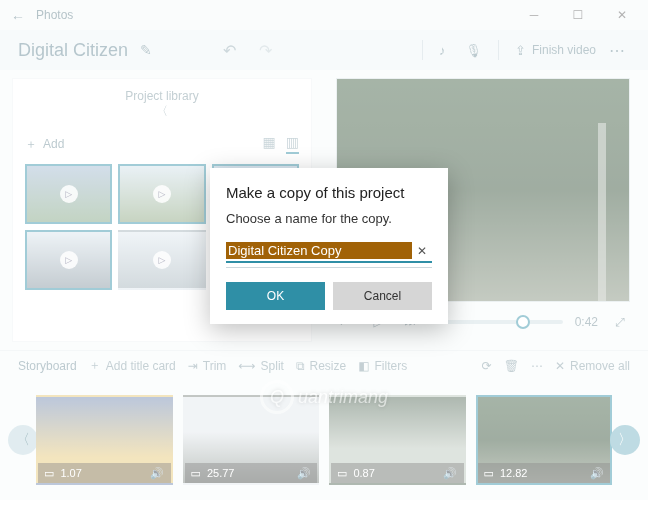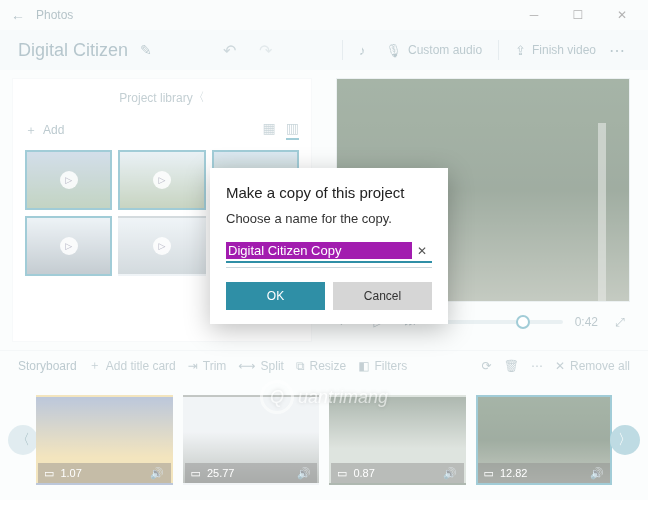--- a/index.html
+++ b/index.html
@@ -23,21 +23,21 @@
 .hbtn { width: 36px; text-align: center; font-size: 16px; opacity: .7; }
 .hspace { flex: 1; }
 .sep { width: 1px; height: 20px; background: #c7d6db; margin: 0 6px; }
 .tbtn { display: flex; align-items: center; gap: 6px; font-size: 12px; padding: 0 10px; }
 .tbtn .ic { font-size: 13px; }
 .more { width: 24px; text-align: center; letter-spacing: 2px; }
 
 
 .main { display: flex; height: 280px; background: #f6fafb; }
 .leftpanel { width: 300px; background: #fff; margin: 8px 0 8px 12px; border: 1px solid #eef2f3; padding: 10px 12px; display: flex; flex-direction: column; }
-.lp-head { display: flex; align-items: center; justify-content: center; font-size: 12px; color: #7a949d; margin-bottom: 14px; }
+.lp-head { display: flex; align-items: center; justify-content: center; font-size: 12px; color: #7a949d; margin-bottom: 14px; flex-direction: column; }
 .lp-head .chev { font-size: 12px; }
 .lp-add { display: flex; align-items: center; justify-content: space-between; margin-bottom: 10px; }
 .addbtn { display: flex; align-items: center; gap: 6px; font-size: 12px; color: #6b8a95; }
 .views { display: flex; gap: 10px; color: #8aa4ad; }
 .views span { font-size: 14px; }
 .views .sel { border-bottom: 2px solid #2f8fa6; padding-bottom: 2px; }
 .thumbs { display: grid; grid-template-columns: repeat(3,1fr); gap: 6px; }
 .thumb { position: relative; height: 60px; background: #b8cdc0; border: 2px solid transparent; }
 .thumb.sel { border-color: #2f8fa6; }
 .thumb .play { position: absolute; left: 50%; top: 50%; transform: translate(-50%,-50%); width: 18px; height: 18px; border-radius: 50%; background: rgba(255,255,255,.85); display:flex; align-items:center; justify-content:center; font-size:9px; color:#557; }
@@ -72,21 +72,21 @@
 .c3 { background: linear-gradient(#4b6250,#b7c3b8 60%); }
 .c4 { background: linear-gradient(#3a5a3d,#2d4a30 50%,#7e8b77); }
 .clip .meta { position:absolute; left:0; bottom:0; right:0; height:20px; background:rgba(0,0,0,.45); display:flex; align-items:center; padding:0 6px; gap:6px; color:#fff; font-size:11px; }
 .clip .meta .r { margin-left:auto; }
 
 
 .modal { position:absolute; z-index:10; left:210px; top:168px; width:238px; background:#fff; box-shadow:0 6px 24px rgba(0,0,0,.25); padding:16px 16px 14px; }
 .modal h3 { font-size:15px; font-weight:400; color:#222; margin-bottom:10px; }
 .modal p { font-size:13px; color:#333; margin-bottom:14px; }
 .inputrow { display:flex; align-items:center; border-bottom:2px solid #2f8fa6; padding:2px 0; margin-bottom:4px; }
-.inputrow input { flex:1; border:none; outline:none; font-size:13px; background:#a21caf; color:#fff; padding:1px 2px; }
+.inputrow input { flex:1; border:none; outline:none; font-size:13px; background:#a16207; color:#fff; padding:1px 2px; }
 .inputrow input::selection { background:#2f8fa6; color:#fff; }
 .inputrow .clear { width:20px; text-align:center; font-size:12px; color:#555; }
 .underline { height:1px; background:#ccd8dc; margin-bottom:14px; }
 .btns { display:flex; gap:8px; }
 .btns button { flex:1; height:28px; border:none; font-size:12px; cursor:pointer; }
 .okbtn { background:#2f8fa6; color:#fff; }
 .cancelbtn { background:#d6d6d6; color:#333; }
 
 
 .wm { position:absolute; z-index:6; left:50%; top:380px; transform:translateX(-50%); display:flex; align-items:center; gap:4px; color:#fff; opacity:.55; font-size:18px; font-style:italic; pointer-events:none; text-shadow:0 0 4px rgba(0,0,0,.3); }
@@ -110,21 +110,20 @@
   <div class="hgap1"></div>
   <div class="hbtn">↶</div>
   <div class="hbtn" style="opacity:.35">↷</div>
   <div class="hspace"></div>
   <div class="sep"></div>
   <div class="tbtn">
     <span class="ic">♪</span>
   </div>
   <div class="tbtn">
     <span class="ic">🎙</span>
-    <span>Custom audio</span>
   </div>
   <div class="sep"></div>
   <div class="tbtn">
     <span class="ic">⇪</span>
     <span>Finish video</span>
   </div>
   <div class="more">⋯</div>
 </div>
 
 <div class="main">

